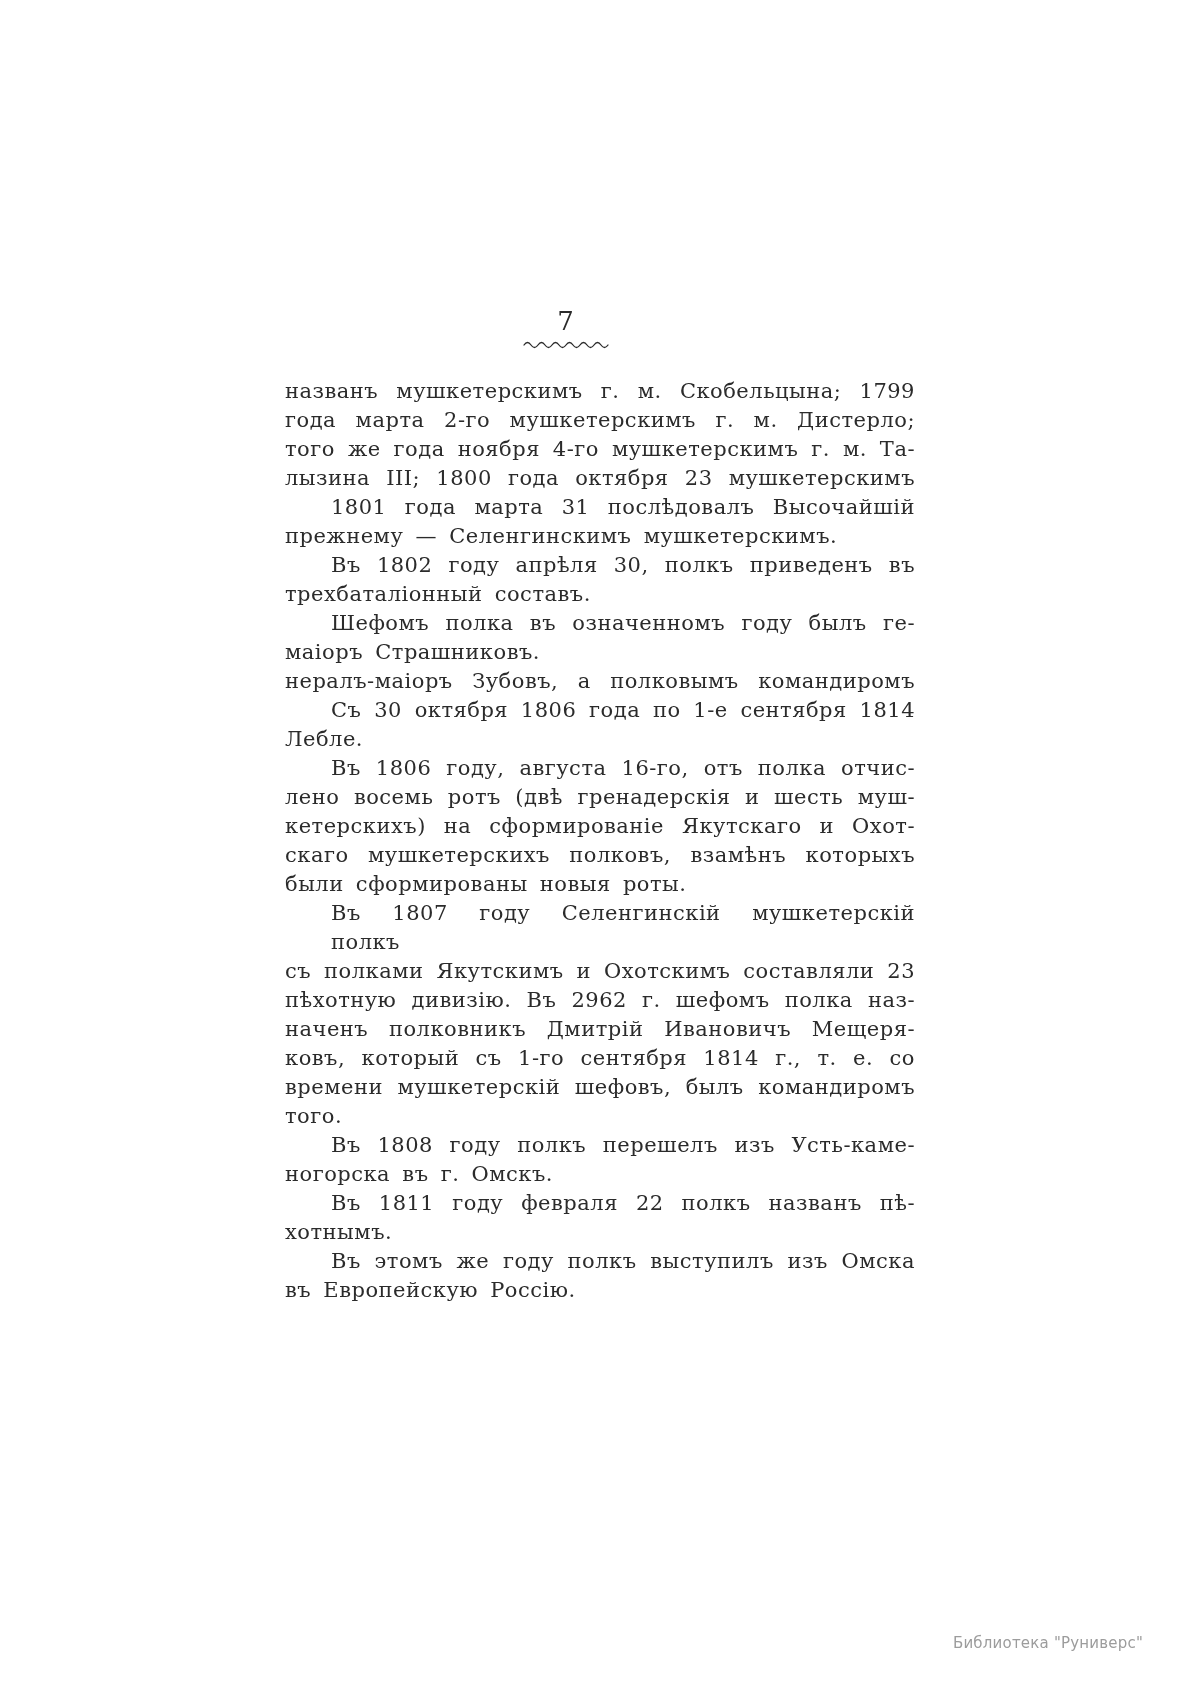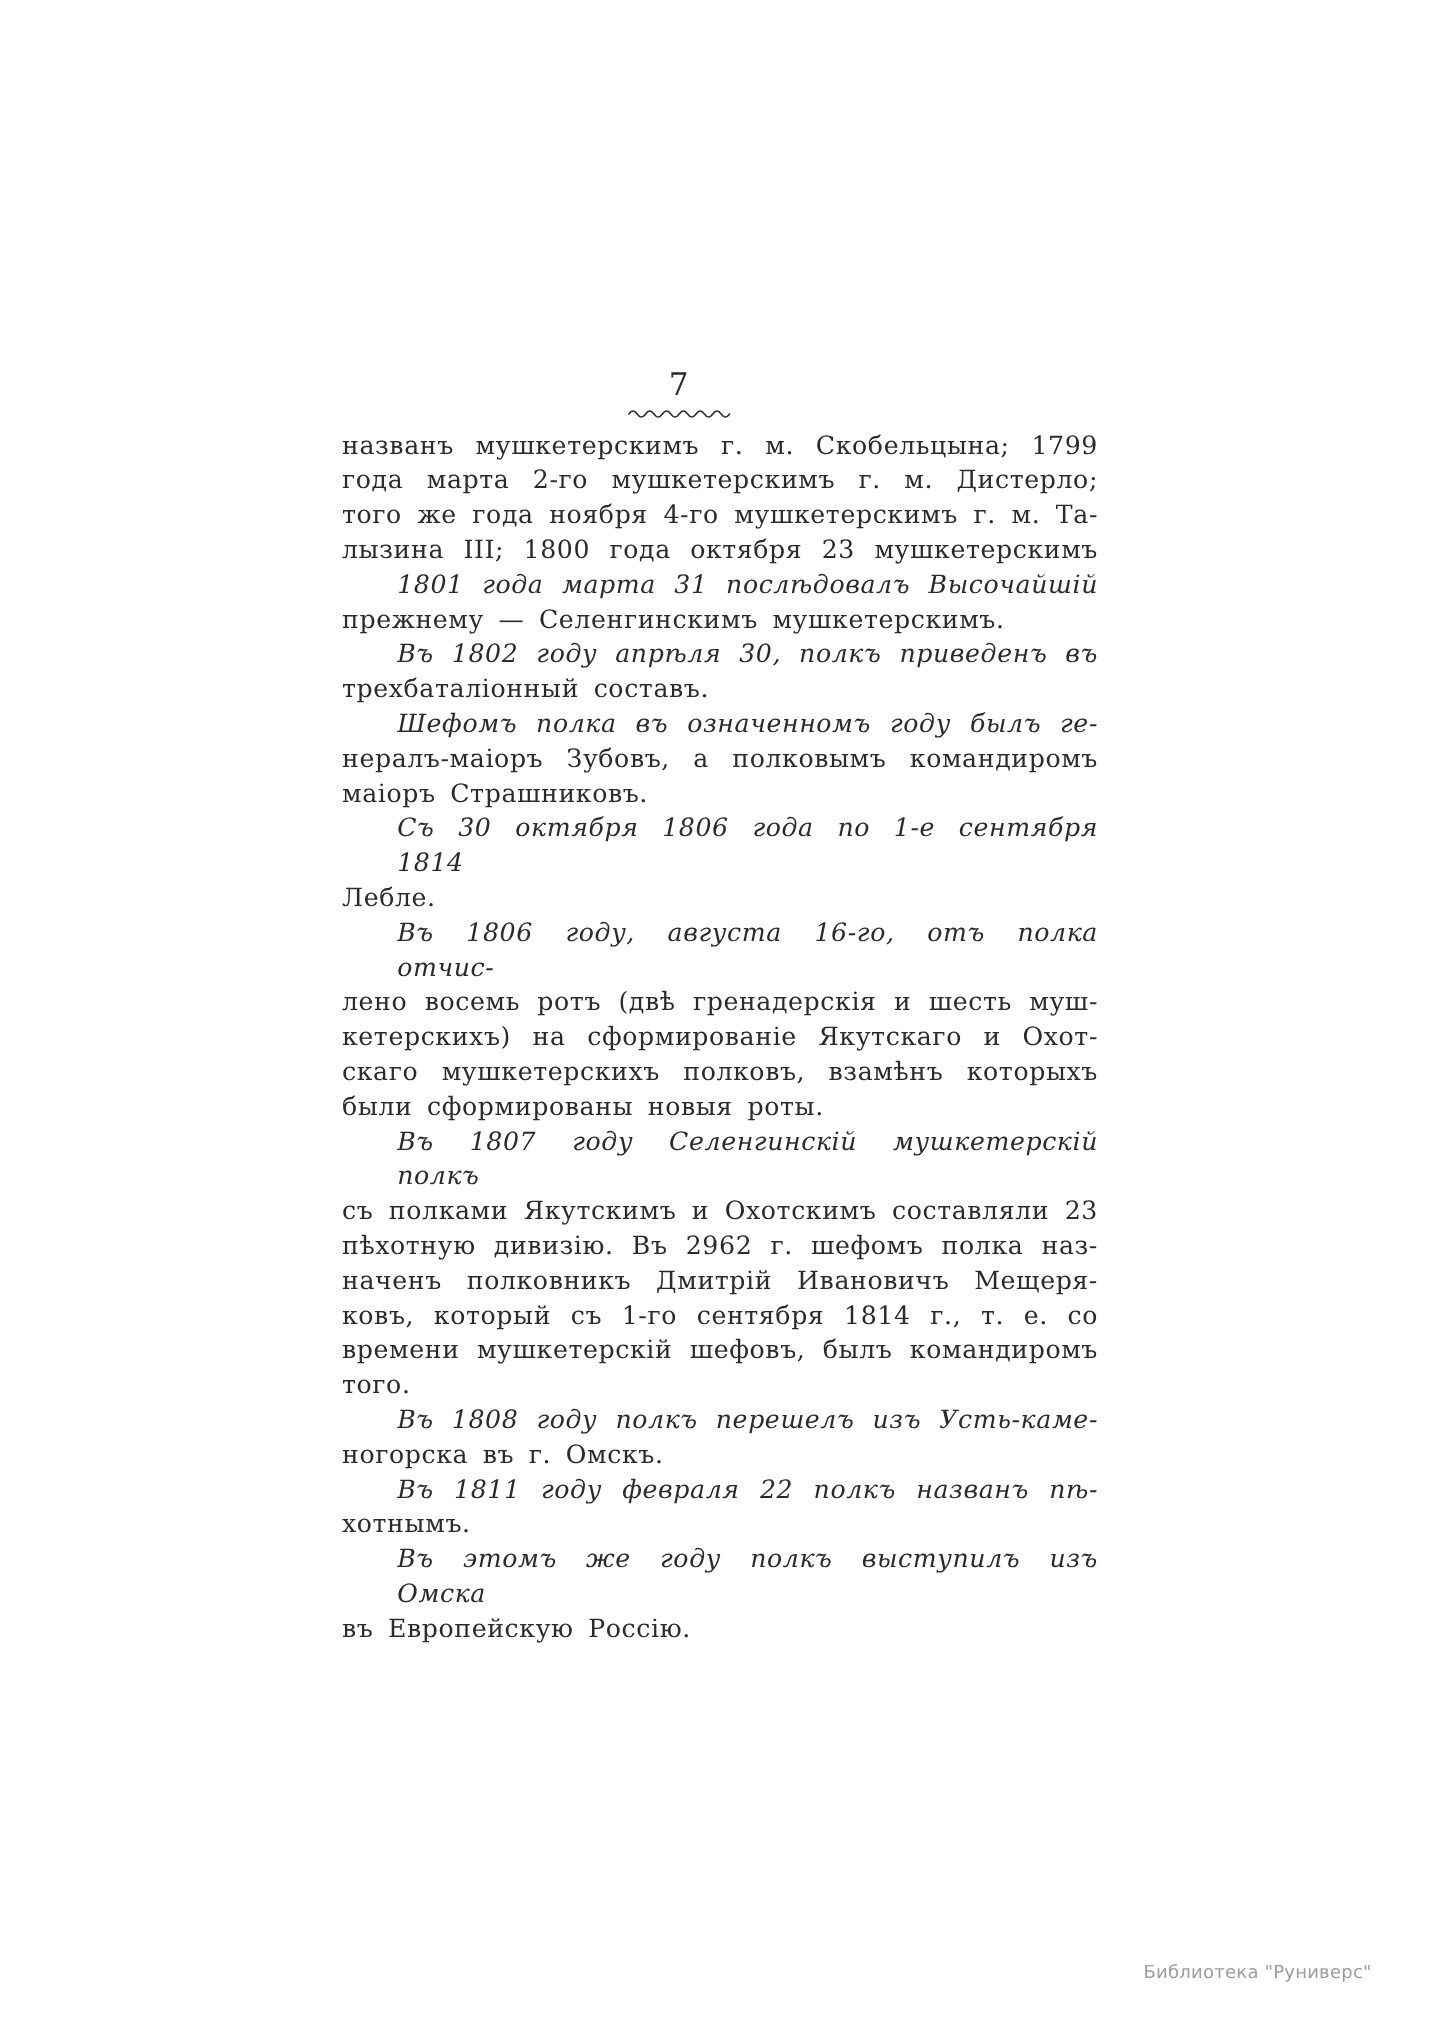--- a/index.html
+++ b/index.html
@@ -18,32 +18,32 @@
   .page{position:absolute;inset:0;background:var(--paper);color:var(--ink);}
   .page-head{
     position:absolute;top:306px;left:285px;width:562px;
     text-align:center;
   }
   .page-number{
     font-size:26px;line-height:30px;letter-spacing:1px;
   }
   .squiggle{display:block;margin:3px auto 0;color:var(--ink);}
   .text-block{
-    position:absolute;left:285px;top:357px;width:630px;
+    position:absolute;left:285px;top:377px;width:630px;
     font-size:21px;line-height:29px;
     letter-spacing:0.5px;word-spacing:5px;
     hyphens:none;
   }
   .line{
     text-align:justify;
     text-align-last:justify;
     white-space:normal;
   }
   .line.last{text-align-last:left;}
-  .line.indent{padding-left:46px;font-style:italic;}
+  .line.indent{padding-left:46px;}
   .watermark{
     position:absolute;top:1634px;right:57px;
     font-family:"DejaVu Sans", sans-serif;
     font-size:15px;line-height:18px;
     color:var(--wm);
     letter-spacing:0.2px;
   }
 </style>
 </head>
 <body>
@@ -67,22 +67,22 @@
       <div class="paragraph">
         <div class="line indent">1801 года марта 31 послѣдовалъ Высочайшій</div>
         <div class="line last">прежнему — Селенгинскимъ мушкетерскимъ.</div>
       </div>
       <div class="paragraph">
         <div class="line indent">Въ 1802 году апрѣля 30, полкъ приведенъ въ</div>
         <div class="line last">трехбаталіонный составъ.</div>
       </div>
       <div class="paragraph">
         <div class="line indent">Шефомъ полка въ означенномъ году былъ ге-</div>
+        <div class="line last">маіоръ Страшниковъ.</div>
         <div class="line">нералъ-маіоръ Зубовъ, а полковымъ командиромъ</div>
-        <div class="line last">маіоръ Страшниковъ.</div>
       </div>
       <div class="paragraph">
         <div class="line indent">Съ 30 октября 1806 года по 1-е сентября 1814</div>
         <div class="line last">Лебле.</div>
       </div>
       <div class="paragraph">
         <div class="line indent">Въ 1806 году, августа 16-го, отъ полка отчис-</div>
         <div class="line">лено восемь ротъ (двѣ гренадерскія и шесть муш-</div>
         <div class="line">кетерскихъ) на сформированіе Якутскаго и Охот-</div>
         <div class="line">скаго мушкетерскихъ полковъ, взамѣнъ которыхъ</div>

